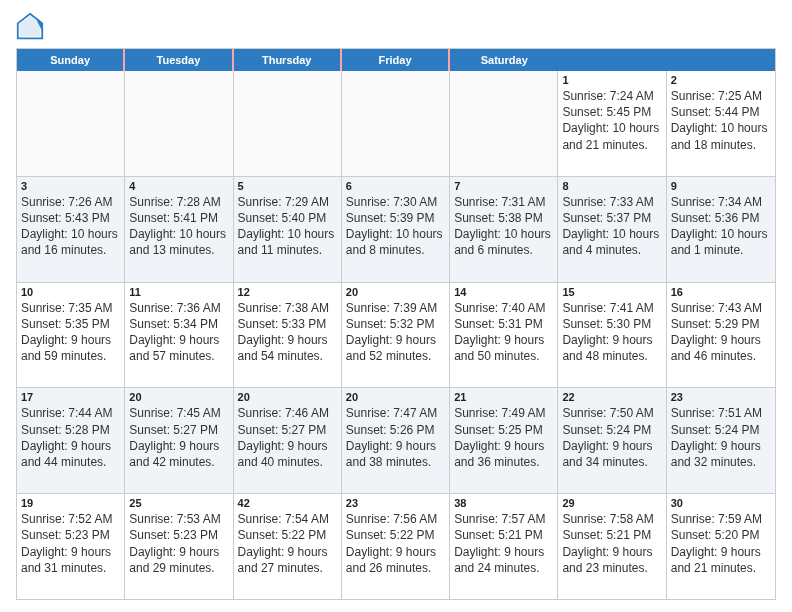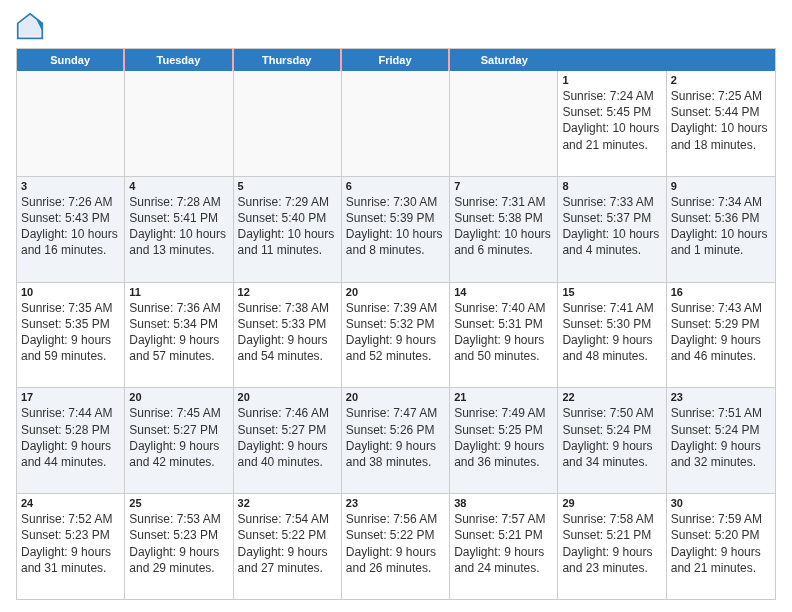--- a/index.html
+++ b/index.html
@@ -242,29 +242,29 @@
             <div class="day-number">22</div>
             <div class="cell-text">Sunrise: 7:50 AM<br>Sunset: 5:24 PM<br>Daylight: 9 hours<br>and 34 minutes.</div>
           </div>
           <div class="cal-cell alt-row">
             <div class="day-number">23</div>
             <div class="cell-text">Sunrise: 7:51 AM<br>Sunset: 5:24 PM<br>Daylight: 9 hours<br>and 32 minutes.</div>
           </div>
         </div>
         <div class="cal-row">
           <div class="cal-cell">
-            <div class="day-number">24</div>
+            <div class="day-number">19</div>
             <div class="cell-text">Sunrise: 7:52 AM<br>Sunset: 5:23 PM<br>Daylight: 9 hours<br>and 31 minutes.</div>
           </div>
           <div class="cal-cell">
             <div class="day-number">25</div>
             <div class="cell-text">Sunrise: 7:53 AM<br>Sunset: 5:23 PM<br>Daylight: 9 hours<br>and 29 minutes.</div>
           </div>
           <div class="cal-cell">
-            <div class="day-number">32</div>
+            <div class="day-number">42</div>
             <div class="cell-text">Sunrise: 7:54 AM<br>Sunset: 5:22 PM<br>Daylight: 9 hours<br>and 27 minutes.</div>
           </div>
           <div class="cal-cell">
             <div class="day-number">23</div>
             <div class="cell-text">Sunrise: 7:56 AM<br>Sunset: 5:22 PM<br>Daylight: 9 hours<br>and 26 minutes.</div>
           </div>
           <div class="cal-cell">
             <div class="day-number">38</div>
             <div class="cell-text">Sunrise: 7:57 AM<br>Sunset: 5:21 PM<br>Daylight: 9 hours<br>and 24 minutes.</div>
           </div>

